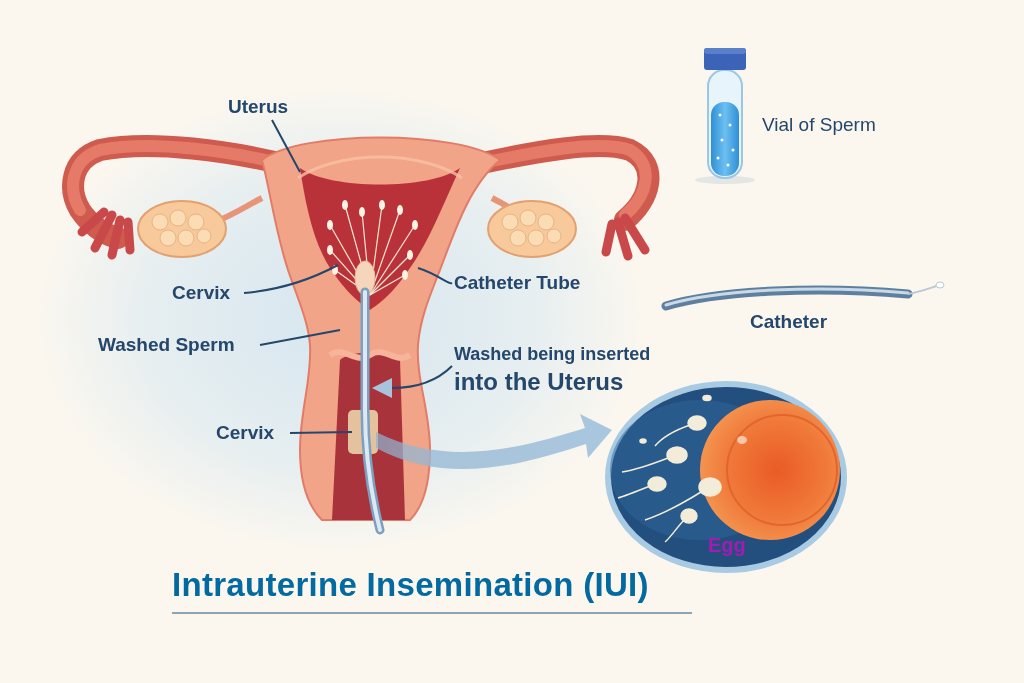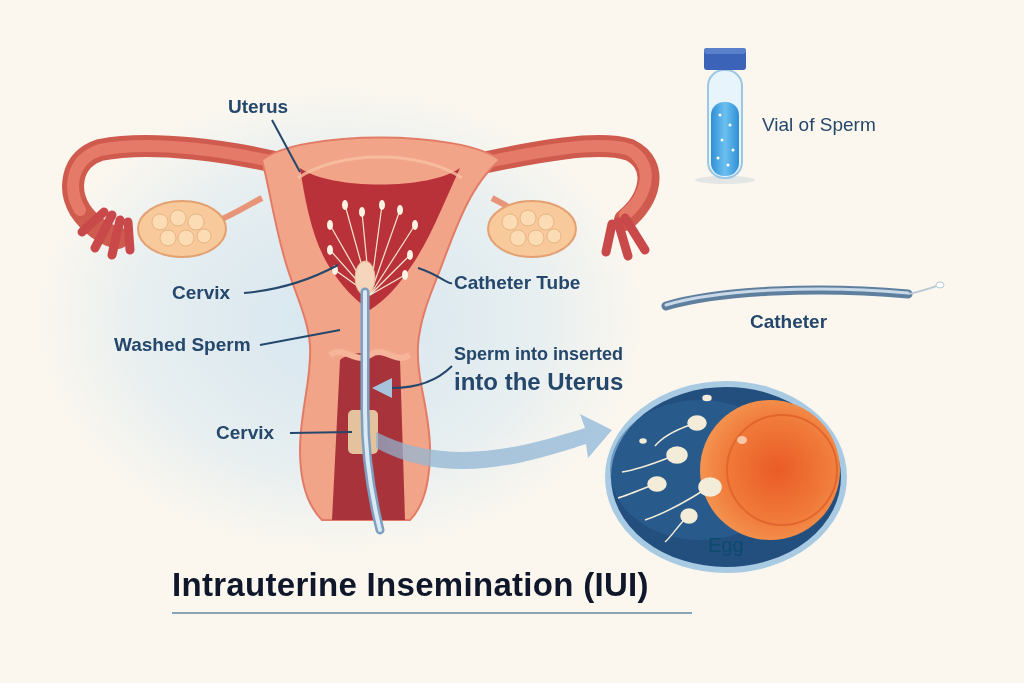--- a/index.html
+++ b/index.html
@@ -1,22 +1,22 @@
 <!DOCTYPE html>
 <html><head>
 <meta charset="utf-8">
 <style>
   html,body{margin:0;padding:0;}
   body{width:1024px;height:683px;background:#fbf7ef;position:relative;overflow:hidden;font-family:"Liberation Sans",sans-serif;}
   .glow{position:absolute;left:40px;top:90px;width:600px;height:460px;border-radius:50%;background:radial-gradient(ellipse at center,#d6e6f0 0%,#e6eef0 45%,rgba(251,247,239,0) 72%);}
   svg.art{position:absolute;left:0;top:0;}
   .lbl{position:absolute;color:#24476b;font-weight:bold;font-size:19px;white-space:nowrap;}
-  .title{position:absolute;left:172px;top:566px;color:#0f172a;font-weight:bold;font-size:33px;letter-spacing:0.3px;white-space:nowrap;}
+  .title{position:absolute;left:172px;top:566px;color:#0369a1;font-weight:bold;font-size:33px;letter-spacing:0.3px;white-space:nowrap;}
   .title-rule{position:absolute;left:172px;top:612px;width:520px;height:2px;background:#8aa6b4;}
-  .egg-lbl{position:absolute;color:#0c4a6e;font-weight:normal;font-size:20px;text-align:right;}
+  .egg-lbl{position:absolute;color:#a21caf;font-weight:bold;font-size:20px;text-align:right;}
 </style>
 </head>
 <body>
 
 <div class="glow"></div>
 
 <svg class="art" width="1024" height="683" viewBox="0 0 1024 683">
   <defs>
     <radialGradient id="eggG" cx="0.55" cy="0.5" r="0.6">
       <stop offset="0" stop-color="#ea5b25"></stop>
@@ -157,22 +157,22 @@
         <path d="M684,520 C675,530 670,538 665,542" fill="none"></path>
       <ellipse cx="707" cy="398" rx="4" ry="2.5"></ellipse>
         <ellipse cx="643" cy="441" rx="3" ry="2"></ellipse>
     </g>
   </g>
 </svg>
 
 <div class="lbl" style="left:228px;top:96px;">Uterus</div>
 <div class="lbl" style="left:172px;top:282px;">Cervix</div>
 <div class="lbl" style="left:454px;top:272px;">Catheter Tube</div>
-<div class="lbl" style="left:114px;top:334px;">Washed Sperm</div>
-<div class="lbl" style="left:454px;top:344px;font-size:18px;">Sperm into inserted</div>
+<div class="lbl" style="left:98px;top:334px;">Washed Sperm</div>
+<div class="lbl" style="left:454px;top:344px;font-size:18px;">Washed being inserted</div>
 <div class="lbl" style="left:454px;top:368px;font-size:24px;">into the Uterus</div>
 <div class="lbl" style="left:216px;top:422px;">Cervix</div>
 <div class="lbl" style="left:762px;top:114px;font-weight:normal;text-align:right;">Vial of Sperm</div>
 <div class="lbl" style="left:750px;top:311px;">Catheter</div>
 <div class="egg-lbl" style="left:708px;top:534px;">Egg</div>
 
 <div class="title">Intrauterine Insemination (IUI)</div>
 <div class="title-rule"></div>
 
 </body></html>

